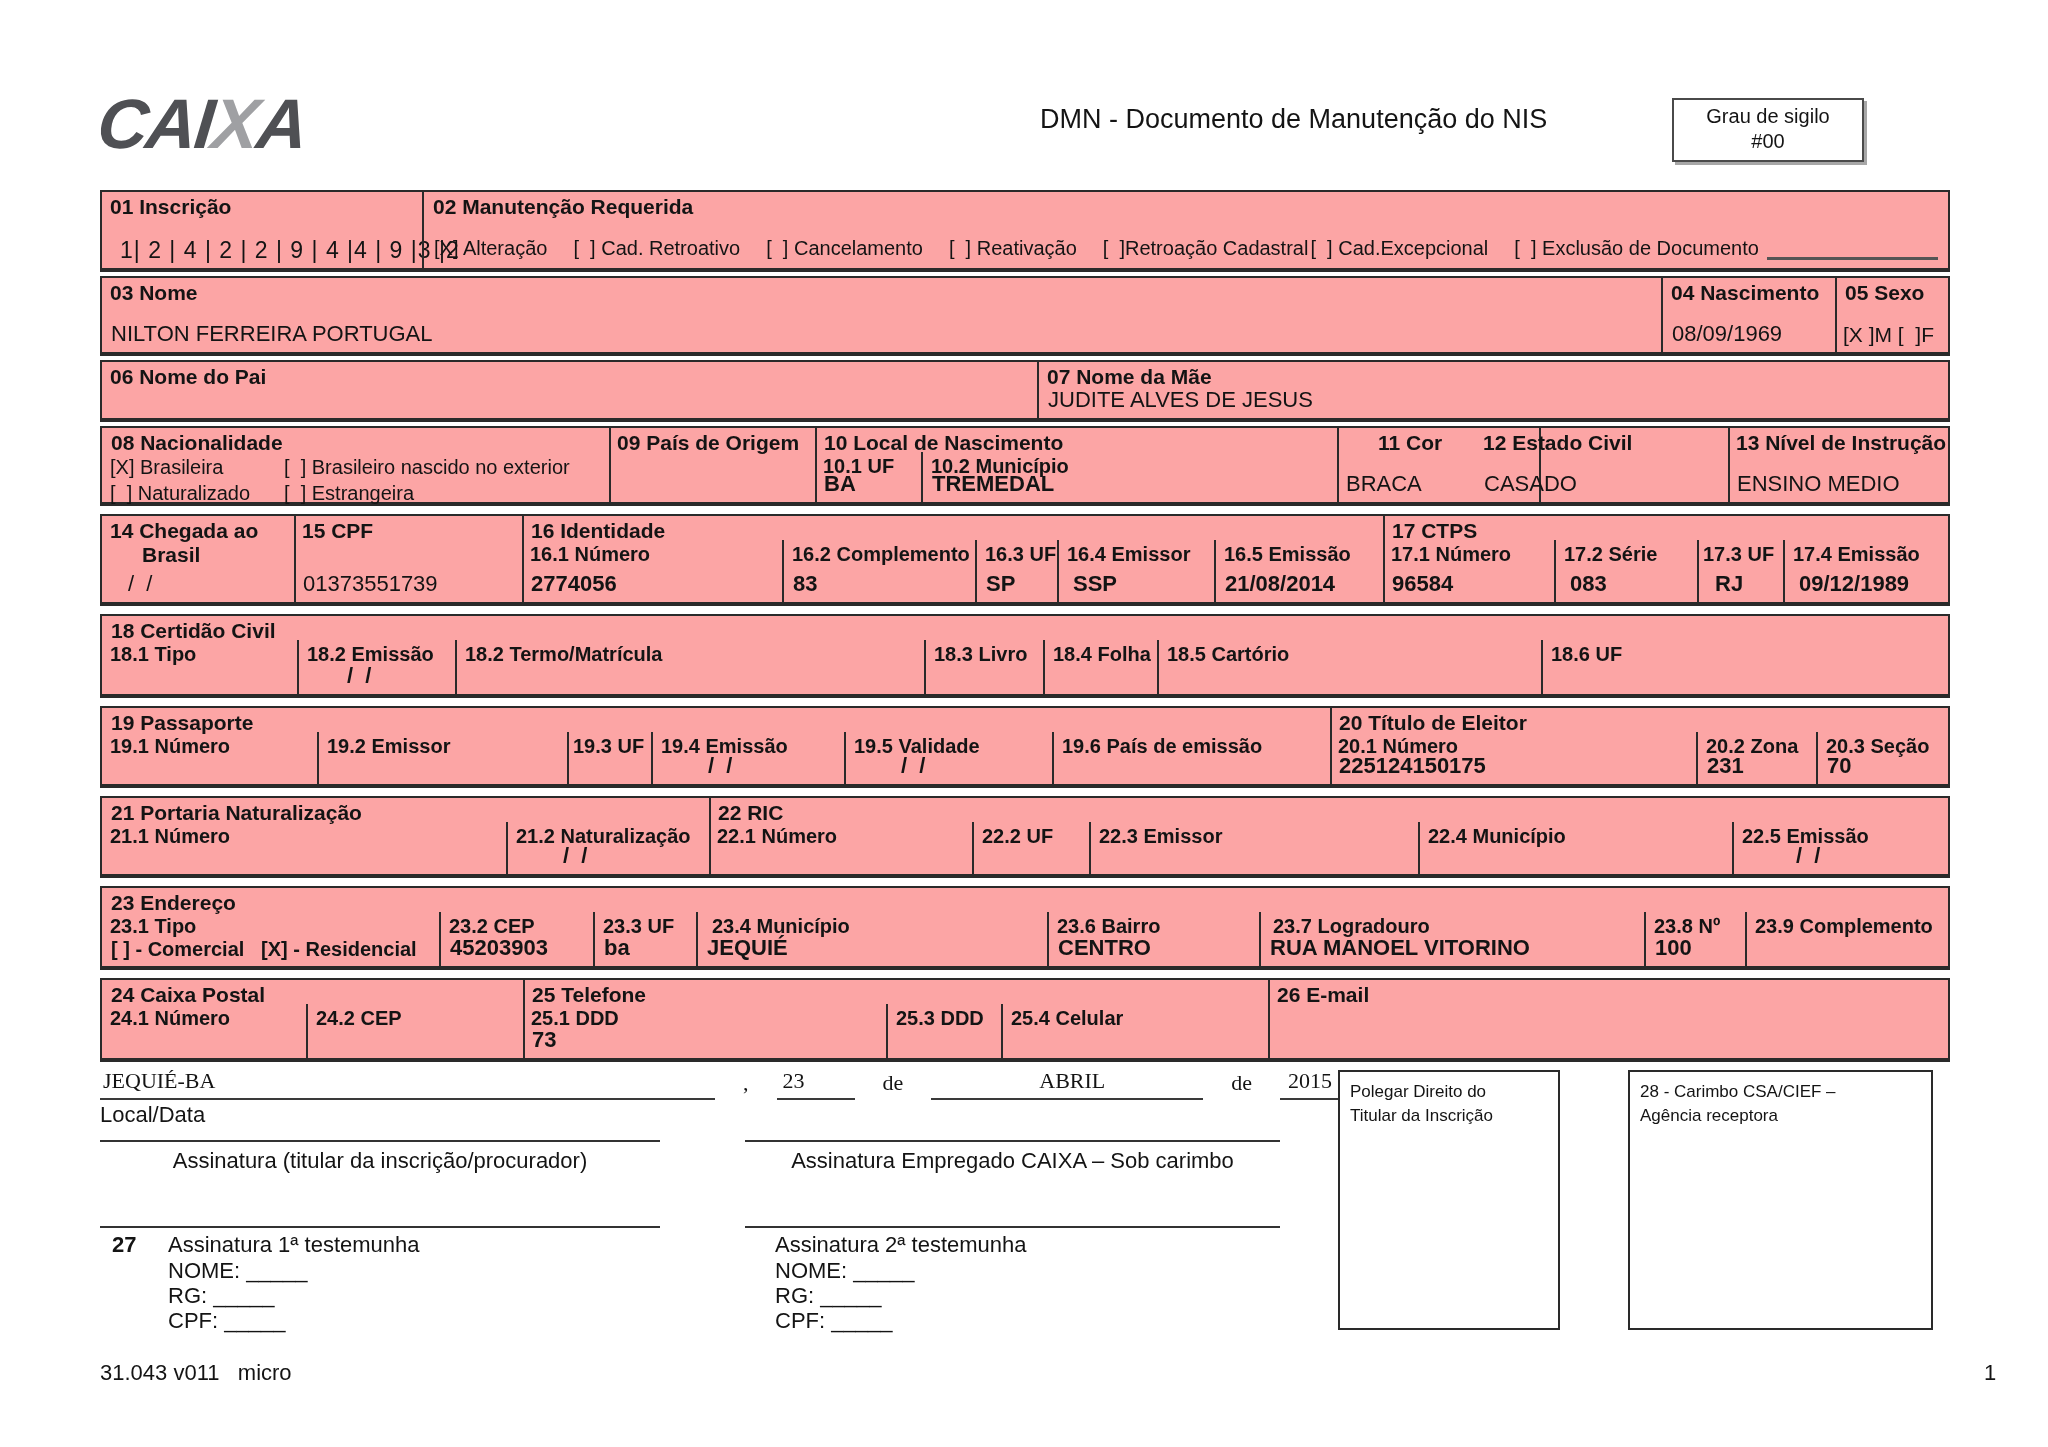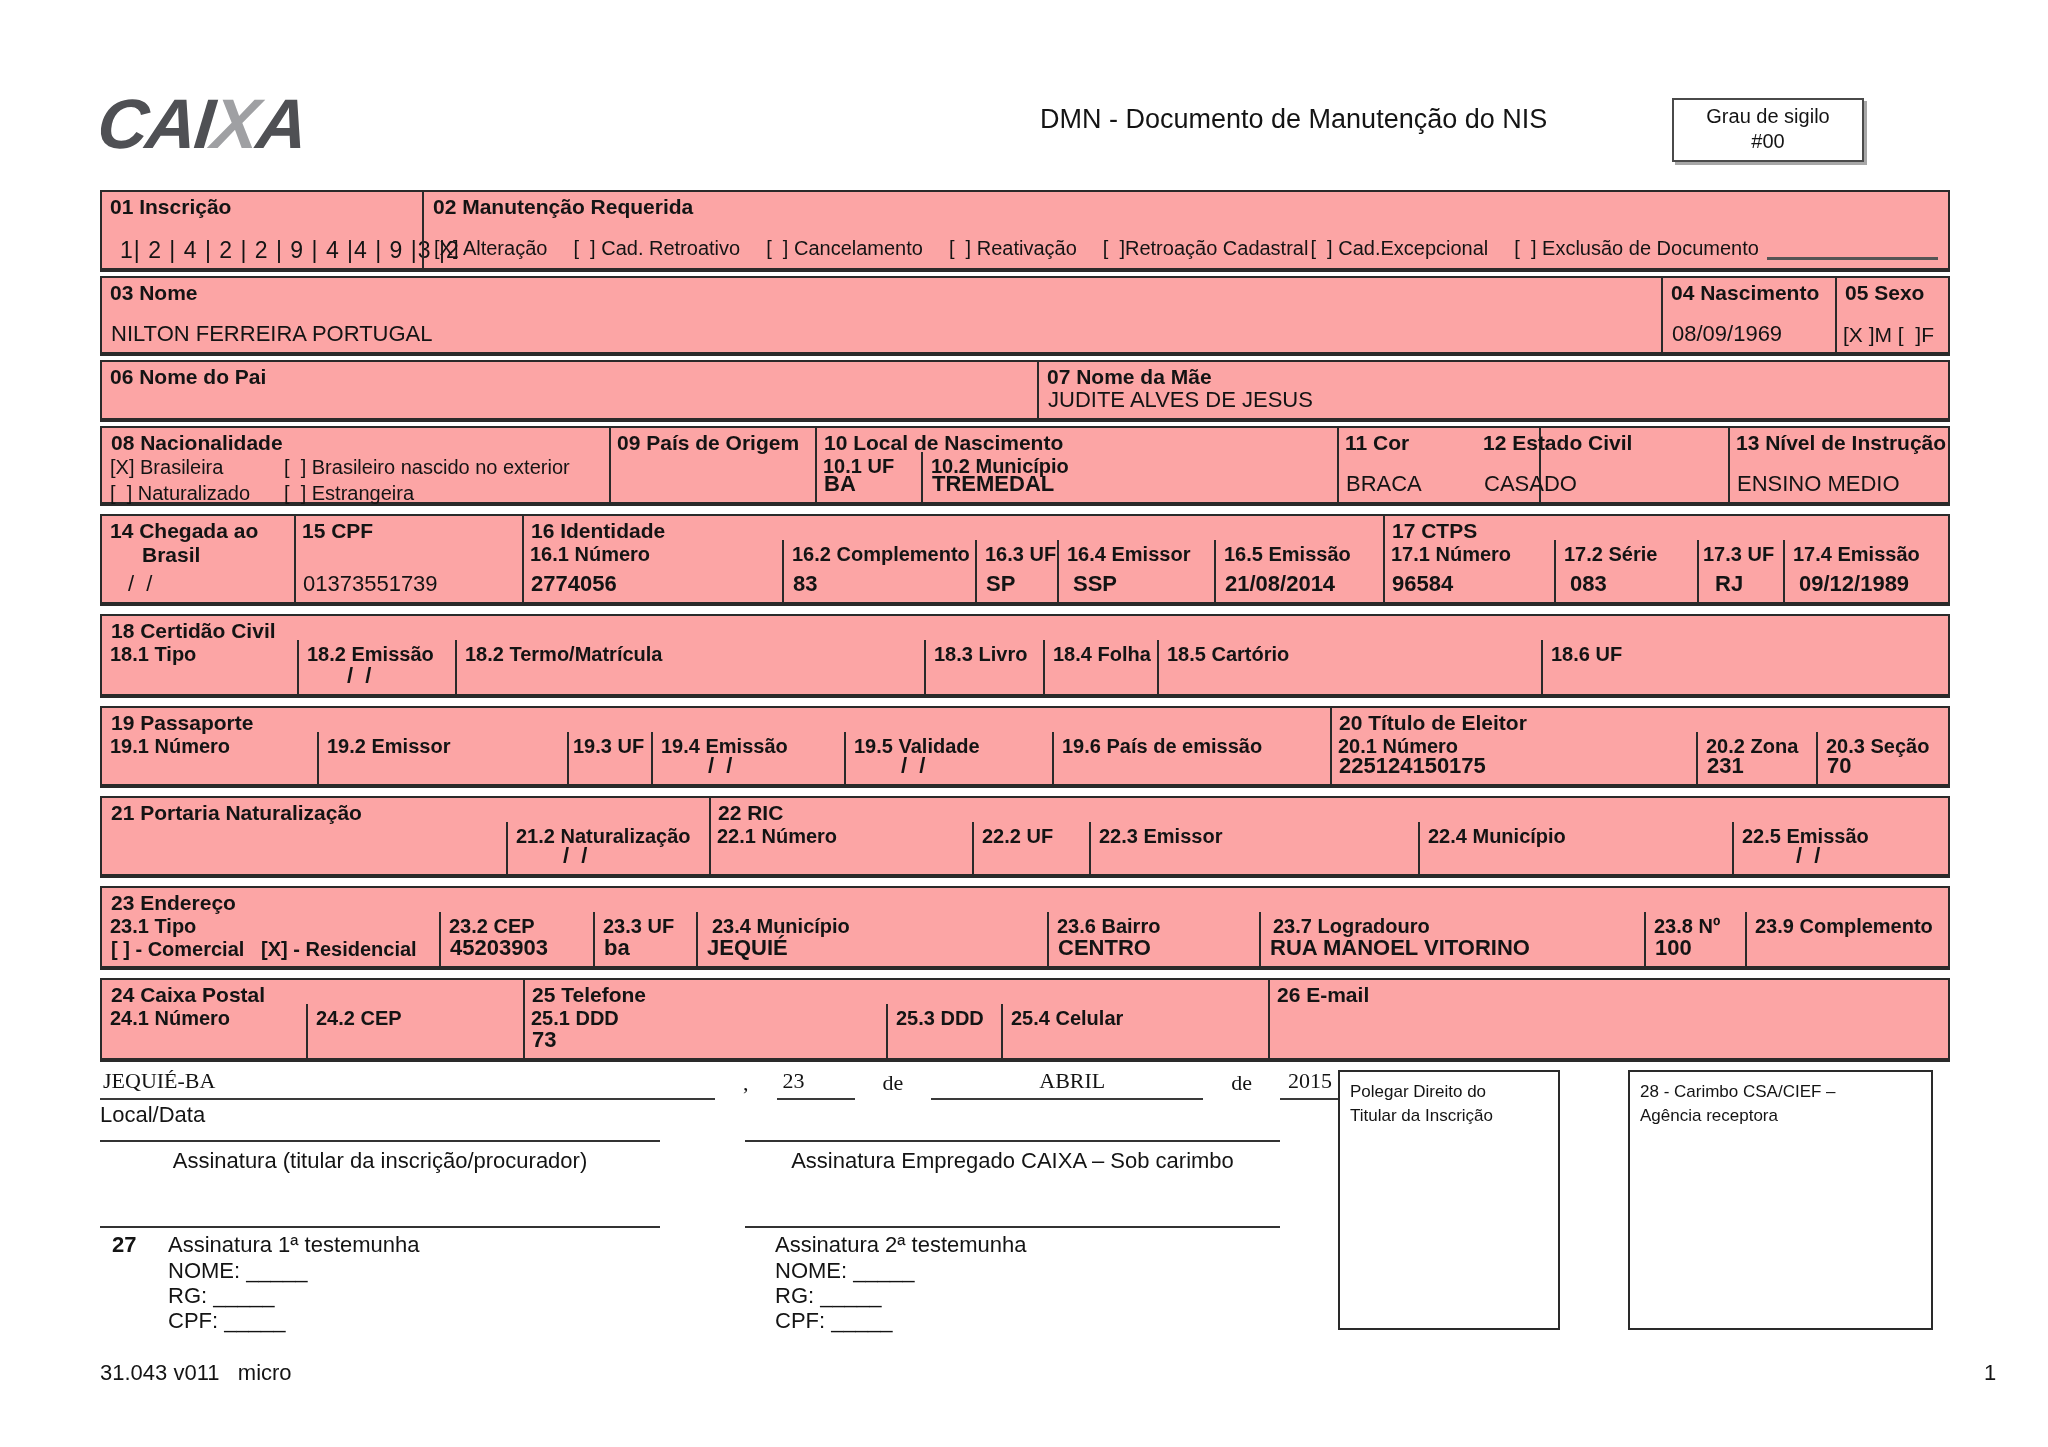--- a/index.html
+++ b/index.html
@@ -118,21 +118,21 @@
     <div class="ghead" style="left:713px;">10 Local de Nascimento</div>
     <div class="cell" style="left:713px;width:106px;">
       <div class="flabel">10.1 UF</div>
       <div class="fval">BA</div>
     </div>
     <div class="cell bl" style="left:819px;width:416px;">
       <div class="flabel">10.2 Município</div>
       <div class="fval">TREMEDAL</div>
     </div>
     <div class="gdiv" style="left:1235px;"></div>
-    <div class="cellF" style="left:1235px;width:218px;">
+    <div class="cellF" style="left:1235px;width:218px;padding-left:33px;">
       <div class="slabel">11 Cor</div>
       <div class="fval">BRACA</div>
     </div>
     <div class="gdiv" style="left:1437px;"></div>
     <div class="cellF" style="left:1373px;width:149px;">
       <div class="slabel">12 Estado Civil</div>
       <div class="fval">CASADO</div>
     </div>
     <div class="gdiv" style="left:1626px;"></div>
     <div class="cellF" style="left:1626px;width:224px;">
@@ -263,20 +263,24 @@
       <div class="fval">231</div>
     </div>
     <div class="cell bl" style="left:1714px;width:136px;">
       <div class="flabel">20.3 Seção</div>
       <div class="fval">70</div>
     </div>
   </div>
 
   <div class="row" style="top:796px;height:82px;">
     <div class="ghead" style="left:0;">21 Portaria Naturalização</div>
+    <div class="cell" style="left:0;width:404px;">
+      <div class="flabel">21.1 Número</div>
+      <div class="fval"></div>
+    </div>
     <div class="cell bl" style="left:404px;width:203px;">
       <div class="flabel">21.2 Naturalização</div>
       <div class="fval" style="left:55px;">/  /</div>
     </div>
     <div class="gdiv" style="left:607px;"></div>
     <div class="ghead" style="left:607px;">22 RIC</div>
     <div class="cell" style="left:607px;width:263px;">
       <div class="flabel">22.1 Número</div>
       <div class="fval"></div>
     </div>

